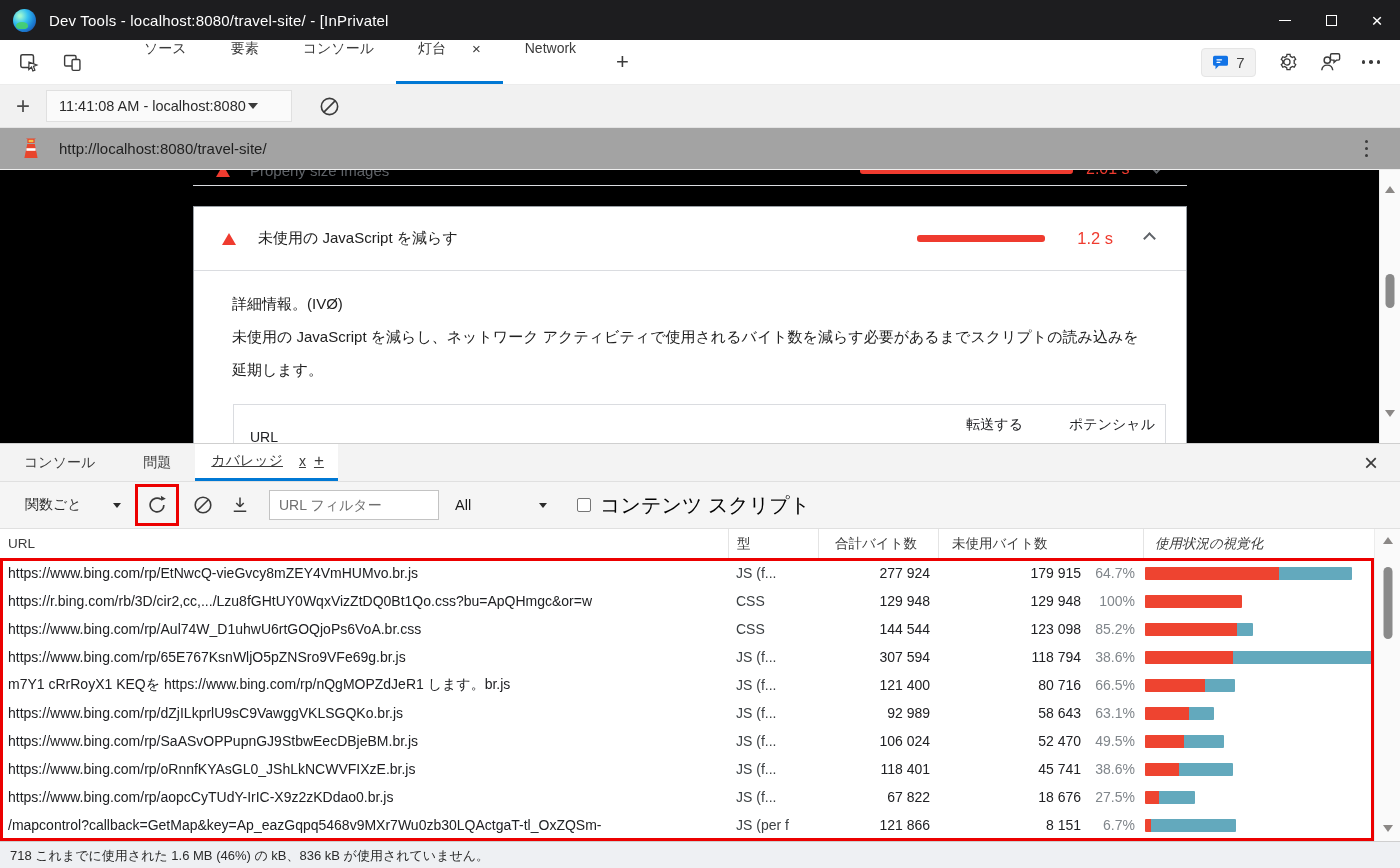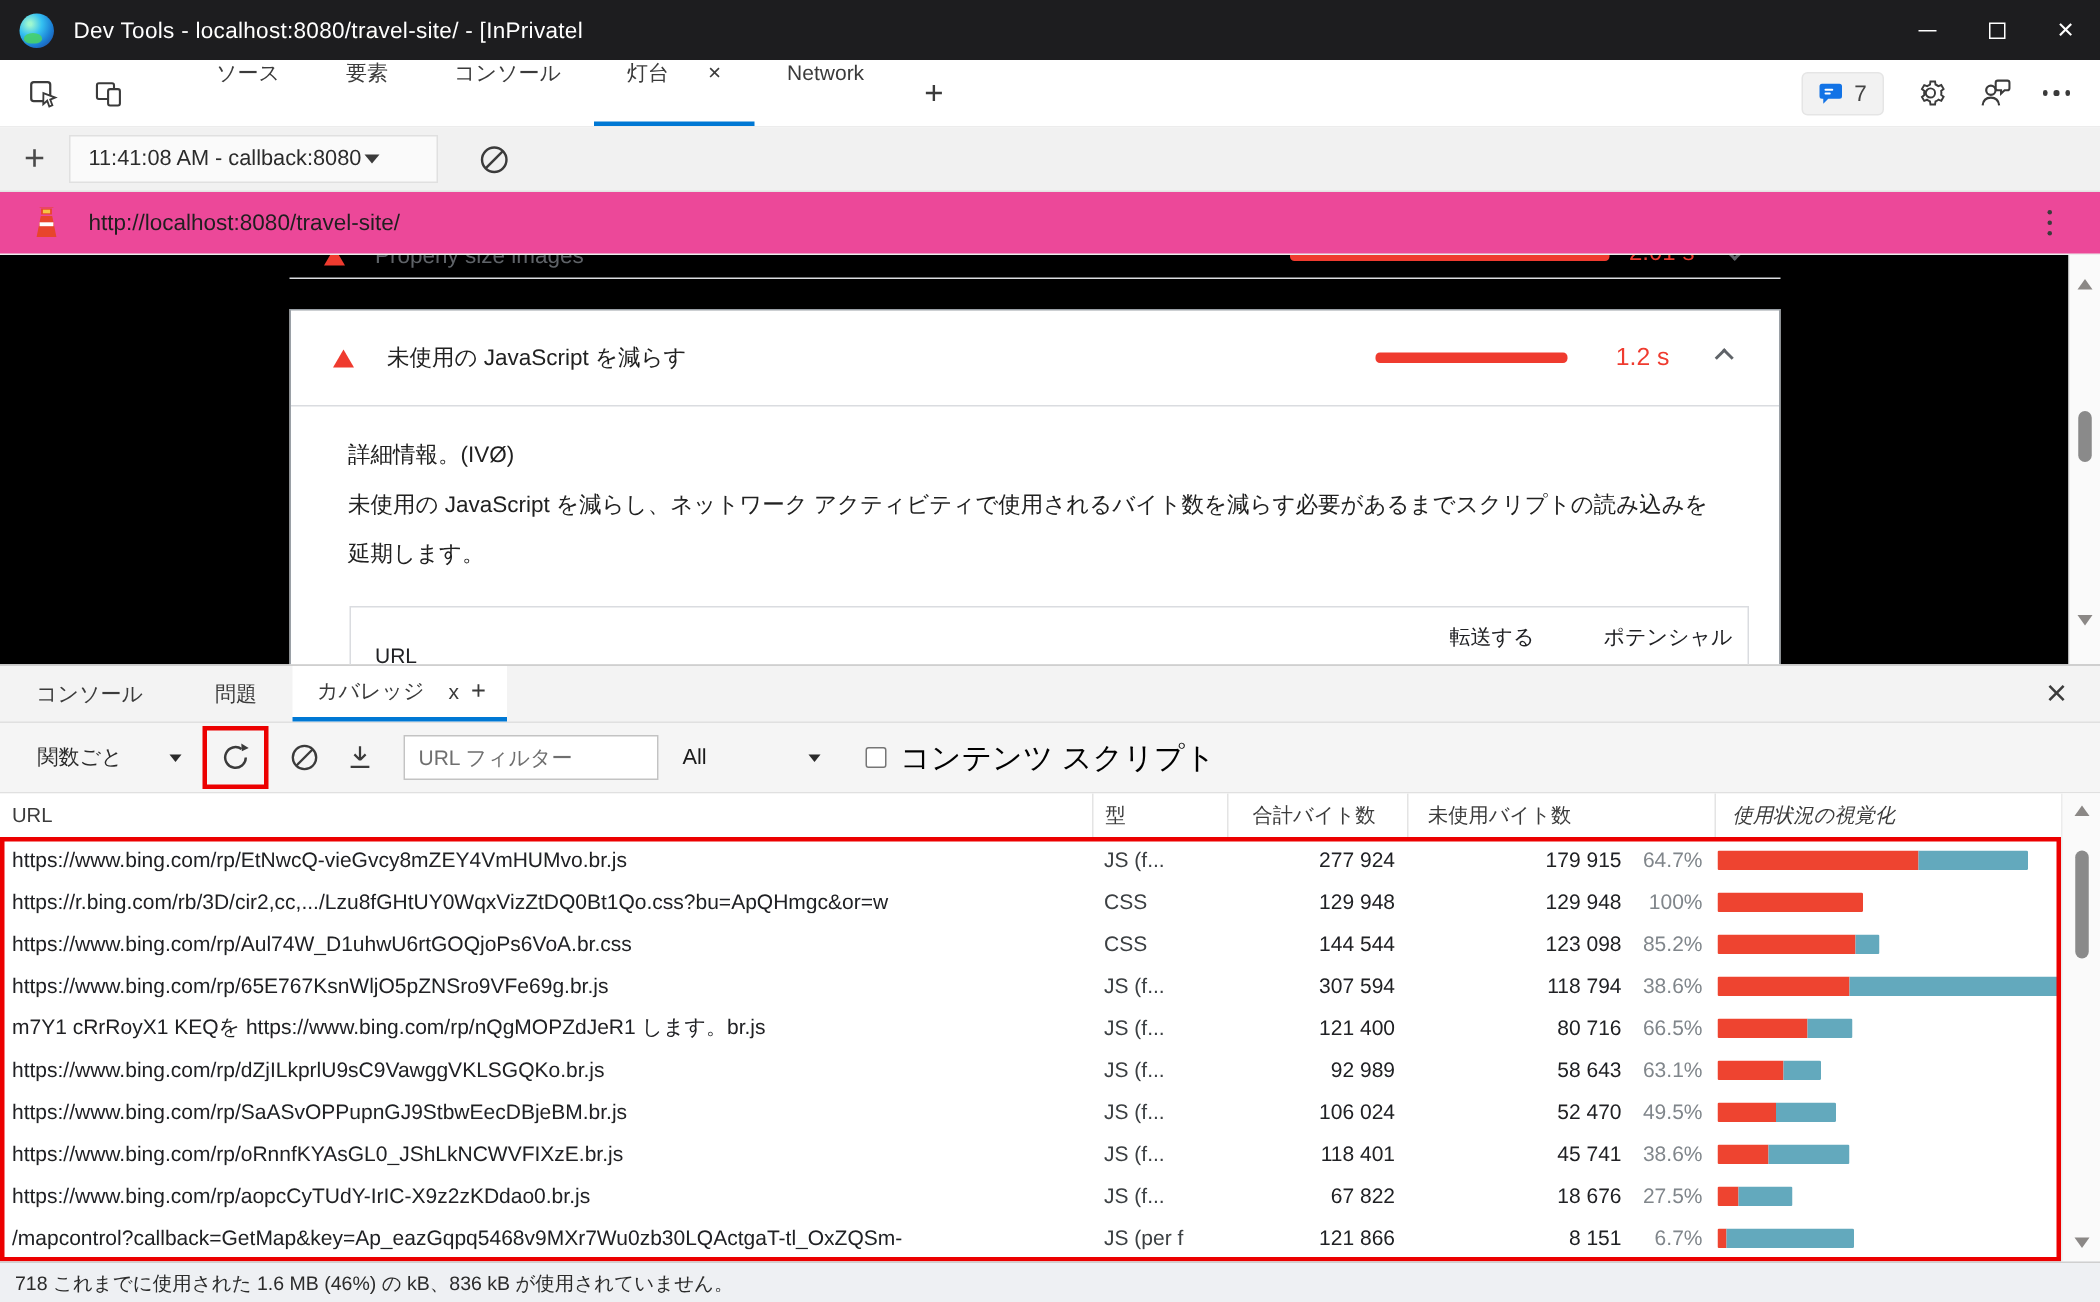--- a/index.html
+++ b/index.html
@@ -35,21 +35,21 @@
   .dots-v { display:flex; flex-direction:column; gap:3.5px; }
 
   
   .lh-toolbar { height:43px; background:#f1f1f1; display:flex; align-items:center; border-bottom:1px solid #e3e3e3; }
   .lh-plus { padding:0 16px; font-size:24px; font-weight:300; color:#4a4a4a; }
   .run-select { height:32px; background:#fafafa; border:1px solid #e0e0e0; display:flex; align-items:center; padding:0 4px 0 12px; font-size:14.5px; color:#2b2b2b; min-width:246px; }
   .caret-down { width:0; height:0; border-left:5px solid transparent; border-right:5px solid transparent; border-top:6px solid #3b3b3b; display:inline-block; margin-left:2px; }
   .lh-block { margin-left:26px; color:#3b3b3b; display:flex; align-items:center; }
 
   
-  .url-row { height:42px; background:#ec4899; display:flex; align-items:center; border-bottom:1px solid #ededed; position:relative; }
+  .url-row { height:42px; background:#a3a3a3; display:flex; align-items:center; border-bottom:1px solid #ededed; position:relative; }
   .url-row .url-text { font-size:15px; color:#1f1f1f; margin-left:19px; }
   .lh-favicon { margin-left:22px; display:flex; }
   .url-row .dots-v { position:absolute; right:32px; }
 
   
   .main { position:relative; height:273px; background:#000000; overflow:hidden; }
   .tri-red { width:0; height:0; border-left:7px solid transparent; border-right:7px solid transparent; border-bottom:12px solid var(--lighthouse-red,#ef3b2f); display:inline-block; }
   .prev-row { position:absolute; top:-13px; left:0; height:28px; width:100%; }
   .prev-row .tri-red { position:absolute; left:216px; top:8px; }
   .prev-title { position:absolute; left:250px; top:5px; font-size:15px; color:#5f6368; }
@@ -79,21 +79,21 @@
   .sb-arrow-up, .sb-arrow-down { position:absolute; left:50%; transform:translateX(-50%); width:0; height:0; border-left:5.5px solid transparent; border-right:5.5px solid transparent; }
   .sb-arrow-up { border-bottom:7px solid #8b8886; }
   .sb-arrow-down { border-top:7px solid #8b8886; }
   .sb-thumb { position:absolute; left:50%; transform:translateX(-50%); width:9px; border-radius:5px; background:#8a8a8a; }
   .main .sb-arrow-up { top:16px; } .main .sb-thumb { top:104px; height:34px; } .main .sb-arrow-down { top:240px; }
 
   
   .bottom { position:relative; height:425px; border-top:1px solid #cfcfcf; background:#fff; }
   .panel-tabs { height:38px; background:#f3f3f3; display:flex; align-items:stretch; position:relative; border-bottom:1px solid #e0e0e0; }
   .p-tab { display:flex; align-items:center; padding:0 24px; font-size:14px; color:#3b3b3b; }
-  .p-tab.active { background:#fff; border-bottom:3px solid var(--accent-blue,#0078d4); padding:0 14px 0 16px; }
+  .p-tab.active { background:#fff; border-bottom:3px solid var(--accent-blue,#0078d4); padding:0 14px 0 16px;text-decoration:underline; }
   .p-tab.active .tab-close { margin-left:16px; font-size:14px; }
   .p-tab.active .tab-plus { margin-left:8px; font-size:17px; font-weight:400; }
   .panel-close { position:absolute; right:22px; top:0; bottom:0; display:flex; align-items:center; font-size:24px; font-weight:300; color:#3b3b3b; }
 
   .cov-toolbar { height:47px; background:#f5f5f5; display:flex; align-items:center; border-bottom:1px solid #e0e0e0; }
   .scope-select { display:flex; align-items:center; margin-left:25px; width:96px; justify-content:space-between; font-size:14px; color:#2b2b2b; }
   .caret-sm { width:0; height:0; border-left:4.5px solid transparent; border-right:4.5px solid transparent; border-top:5.5px solid #2b2b2b; }
   .hl-box { margin-left:14px; border:3px solid var(--highlight-red,#ec0000); width:44px; height:42px; display:flex; align-items:center; justify-content:center; color:#3b3b3b; }
   .ct-icon { margin-left:11px; color:#3b3b3b; display:flex; width:26px; justify-content:center; }
   .url-filter { margin-left:16px; width:170px; height:30px; border:1px solid #c3c3c3; background:#fff; font-size:14px; padding:0 9px; color:#202124; font-family:inherit; }
@@ -207,21 +207,21 @@
           <i></i>
           <i></i>
           <i></i>
         </div>
     </div>
   </div>
 
   <div class="lh-toolbar">
     <div class="lh-plus">+</div>
     <div class="run-select">
-      <span>11:41:08 AM - callback:8080</span>
+      <span>11:41:08 AM - localhost:8080</span>
       <span class="caret-down"></span>
     </div>
     <div class="lh-block">
       <svg width="23" height="23" viewBox="0 0 24 24">
         <circle cx="12" cy="12" r="8.5" fill="none" stroke="currentColor" stroke-width="1.7"></circle>
         <line x1="6.2" y1="17.8" x2="17.8" y2="6.2" stroke="currentColor" stroke-width="1.7"></line>
       </svg>
     </div>
   </div>
 

